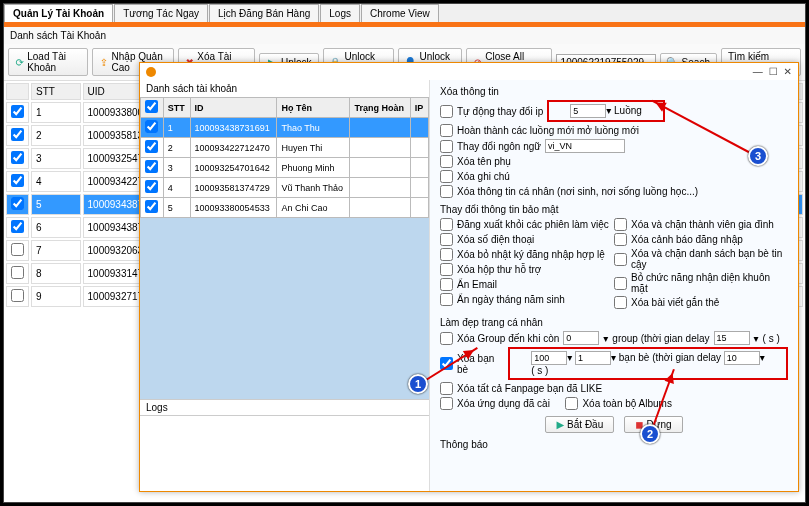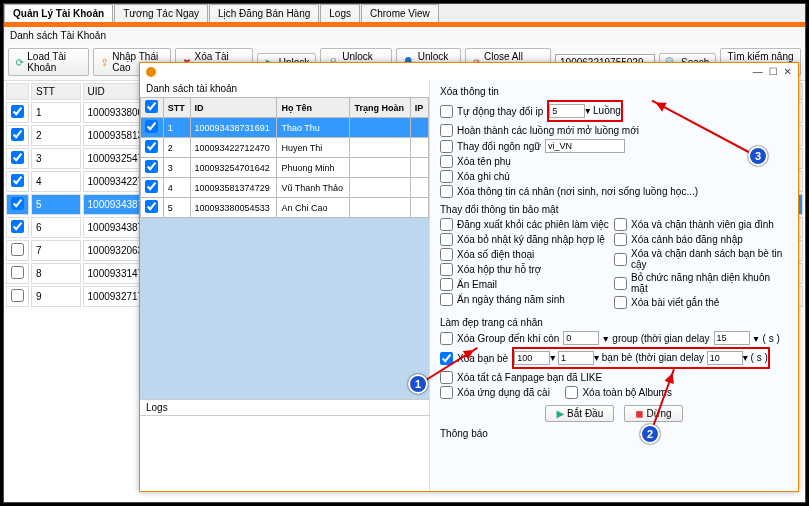--- a/index.html
+++ b/index.html
@@ -39,21 +39,21 @@
 .logs-area { height: 76px; border-top: 1px solid #ccc; }
 .dlg-right { flex: 1; padding: 6px 10px; background: #f8fbff; overflow: auto; }
 .section { margin-bottom: 6px; }
 .section-title { font-weight: normal; margin-bottom: 3px; }
 .row { display: flex; align-items: center; gap: 4px; margin-bottom: 2px; }
 .chkrow { display: flex; align-items: center; gap: 4px; margin-bottom: 2px; font-size: 9px; }
 .twocol { display: flex; }
 .twocol > div { flex: 1; }
 .num-input { width: 36px; border: 1px solid #aaa; padding: 1px 2px; font-size: 9px; }
 .txt-input { width: 80px; border: 1px solid #aaa; padding: 1px 2px; font-size: 9px; }
-.redbox { border: 2px solid #d00; padding: 2px 0; }
+.redbox { border: 2px solid #d00; padding: 2px 21px; }
 .badge { position: absolute; width: 20px; height: 20px; border-radius: 50%; background: #1a4fd0; color: #fff; display: flex; align-items: center; justify-content: center; font-weight: bold; font-size: 11px; border: 2px solid #fff; box-shadow: 0 0 2px #000; z-index: 20; }
 .arrow { position: absolute; height: 2px; background: #d00; transform-origin: left center; z-index: 15; }
 .arrow::after { content: ""; position: absolute; right: -1px; top: -4px; border: 5px solid transparent; border-left: 10px solid #d00; }
 .btn-action { padding: 2px 10px; border: 1px solid #aaa; border-radius: 2px; background: linear-gradient(#fff,#eee); display: flex; align-items: center; gap: 3px; }
 .notif { margin-top: 6px; }
 .check-blue { color: #06f; }
 </style>
 </head>
 <body>
 
@@ -69,21 +69,21 @@
 
   <div class="subtitle">Danh sách Tài Khoản</div>
 
   <div class="toolbar">
     <div class="tbtn">
         <span class="icon ico-green">⟳</span>
         <span>Load Tài Khoản</span>
       </div>
     <div class="tbtn">
         <span class="icon ico-orange">⇪</span>
-        <span>Nhập Thái Cao</span>
+        <span>Nhập Quản Cao</span>
       </div>
     <div class="tbtn">
         <span class="icon ico-red">✖</span>
         <span>Xóa Tài Khoản</span>
       </div>
     <div class="tbtn">
         <span class="icon ico-green">▶</span>
         <span>Unlock</span>
       </div>
     <div class="tbtn">
@@ -306,25 +306,25 @@
         <div class="section">
           <div class="section-title">Thay đổi thông tin bảo mật</div>
           <div class="twocol">
             <div>
               <div class="chkrow">
                   <input type="checkbox" style="">
                   <span>Đăng xuất khỏi các phiên làm việc</span>
                 </div>
               <div class="chkrow">
                   <input type="checkbox" style="">
+                  <span>Xóa số điện thoại</span>
+                </div>
+              <div class="chkrow">
+                  <input type="checkbox" style="">
                   <span>Xóa bỏ nhật ký đăng nhập hợp lệ</span>
-                </div>
-              <div class="chkrow">
-                  <input type="checkbox" style="">
-                  <span>Xóa số điện thoại</span>
                 </div>
               <div class="chkrow">
                   <input type="checkbox" style="">
                   <span>Xóa hộp thư hỗ trợ</span>
                 </div>
               <div class="chkrow">
                   <input type="checkbox" style="">
                   <span>Ẩn Email</span>
                 </div>
               <div class="chkrow">

